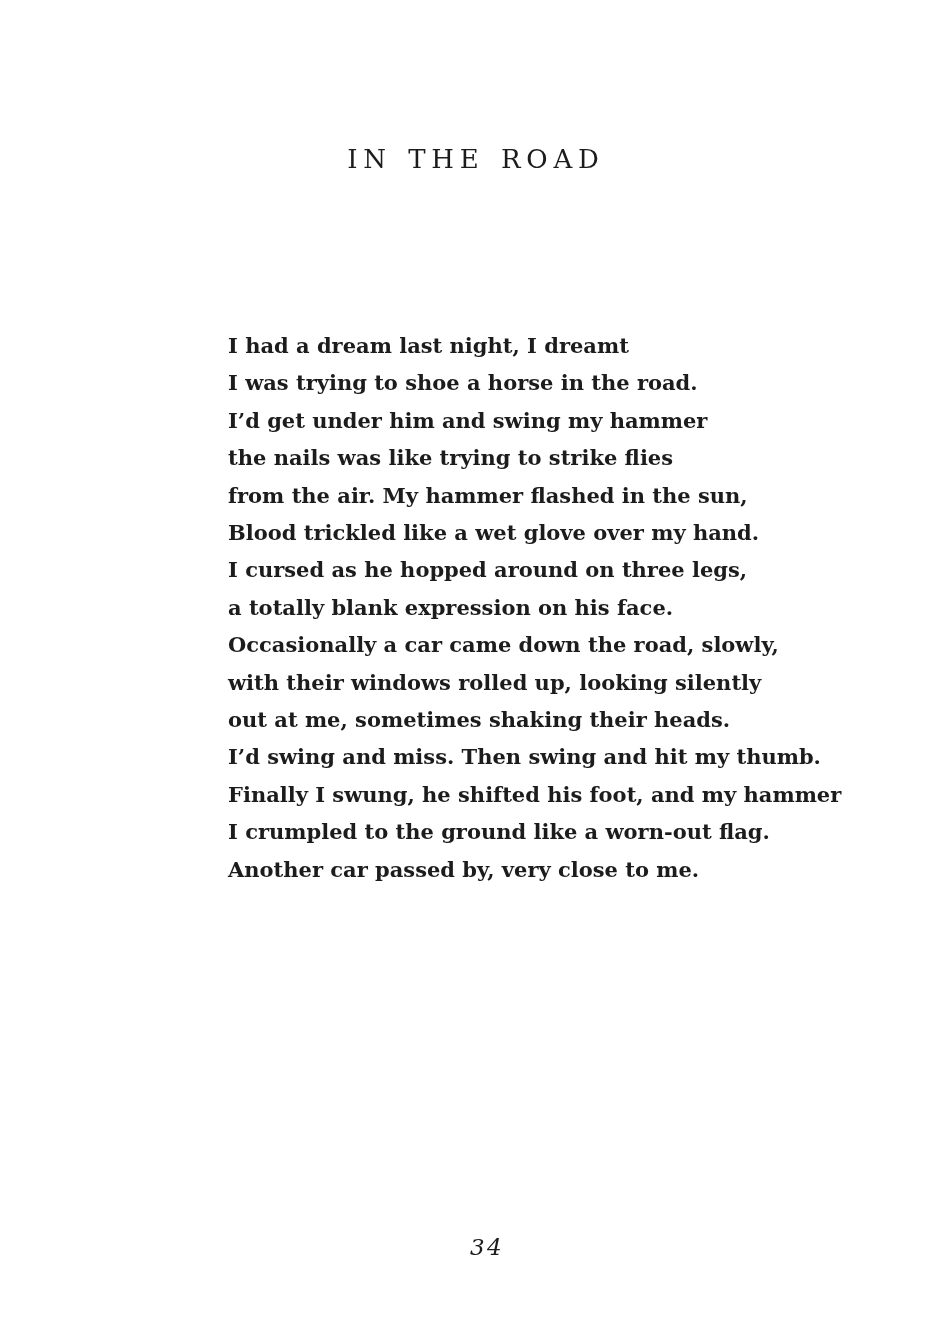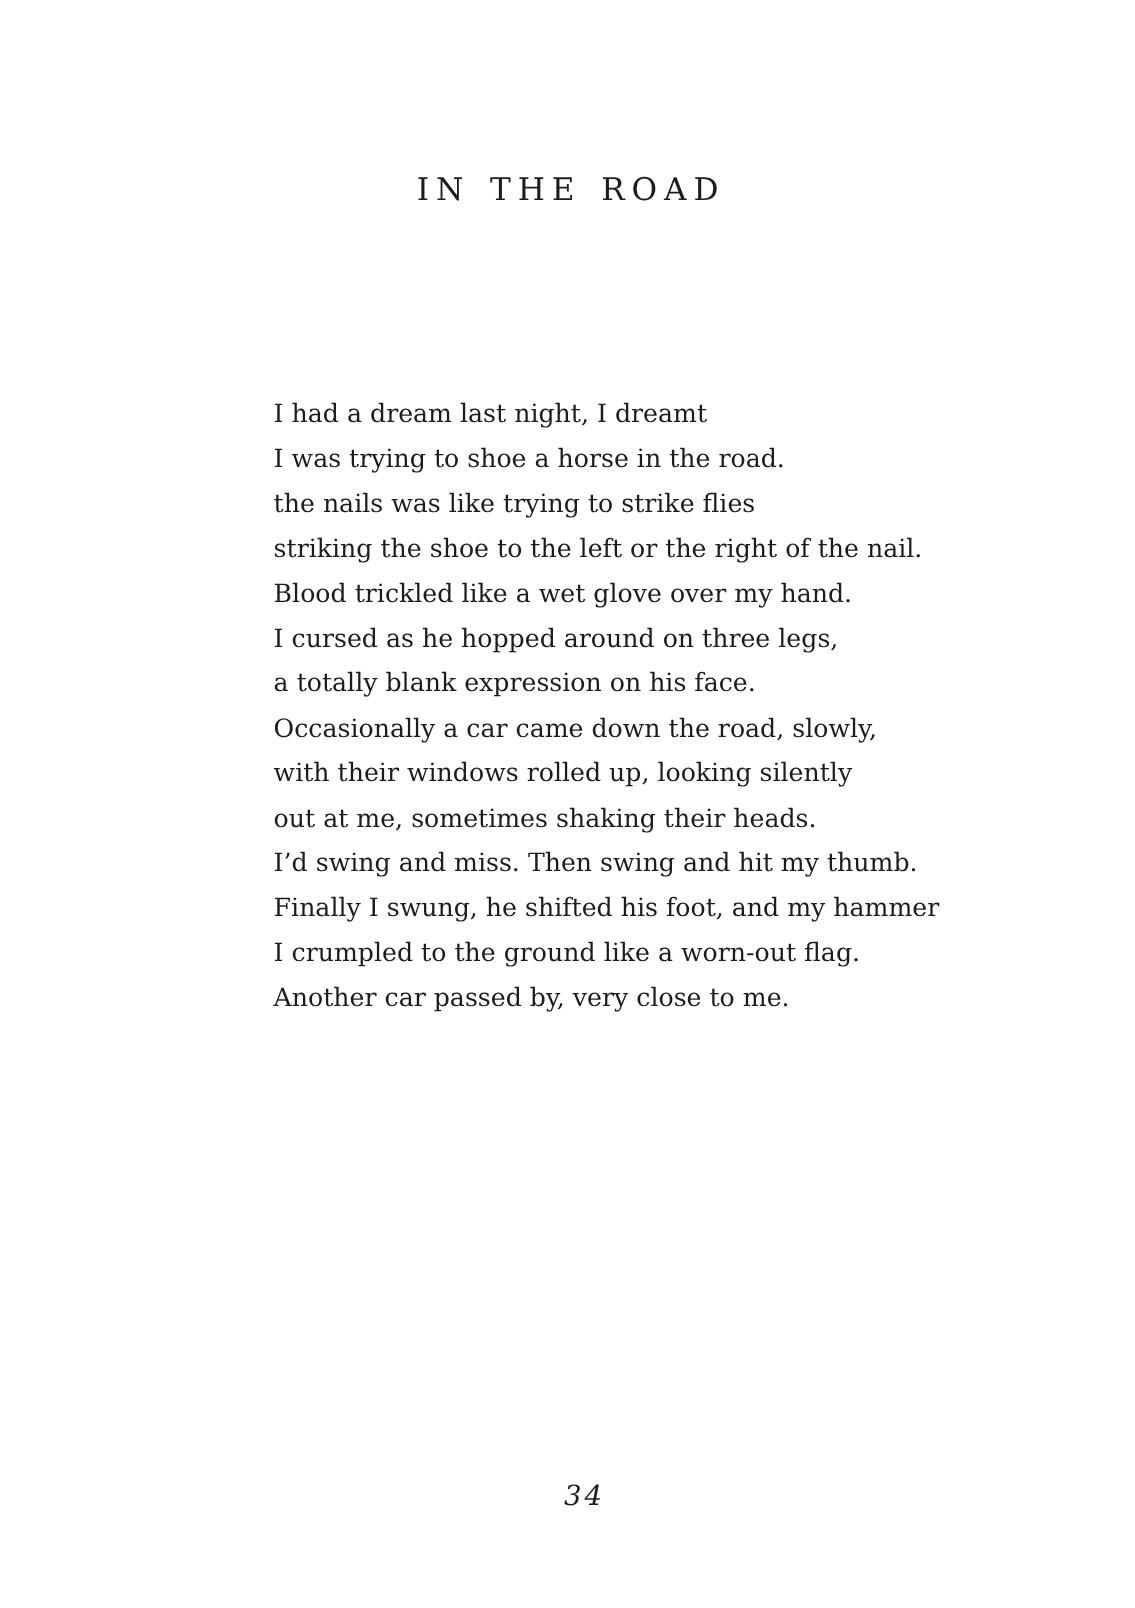--- a/index.html
+++ b/index.html
@@ -29,21 +29,21 @@
     text-indent: 0.22em; 
     white-space: nowrap;
   }
   .poem {
     position: absolute;
     top: 327px;
     left: 228px;
     width: 560px;
     font-size: 21px;
     line-height: 37.4px;
-    font-weight: 400;
+    font-weight: 700;
   }
   .poem .line {
     white-space: nowrap;
   }
   .page-number {
     position: absolute;
     top: 1234px;
     left: 14px; 
     width: 946px;
     text-align: center;
@@ -55,22 +55,23 @@
 </head>
 <body>
 
 <div class="sheet">
 
   <div class="title">IN THE ROAD</div>
 
   <div class="poem">
     <div class="line">I had a dream last night, I dreamt</div>
     <div class="line">I was trying to shoe a horse in the road.</div>
+    <div class="line">I’d get under him and swing my hammer</div>
     <div class="line">the nails was like trying to strike flies</div>
-    <div class="line">striking the shoe to the left or the right of the nail.</div>
+    <div class="line">from the air. My hammer flashed in the sun,</div>
     <div class="line">Blood trickled like a wet glove over my hand.</div>
     <div class="line">I cursed as he hopped around on three legs,</div>
     <div class="line">a totally blank expression on his face.</div>
     <div class="line">Occasionally a car came down the road, slowly,</div>
     <div class="line">with their windows rolled up, looking silently</div>
     <div class="line">out at me, sometimes shaking their heads.</div>
     <div class="line">I’d swing and miss. Then swing and hit my thumb.</div>
     <div class="line">Finally I swung, he shifted his foot, and my hammer</div>
     <div class="line">I crumpled to the ground like a worn-out flag.</div>
     <div class="line">Another car passed by, very close to me.</div>

